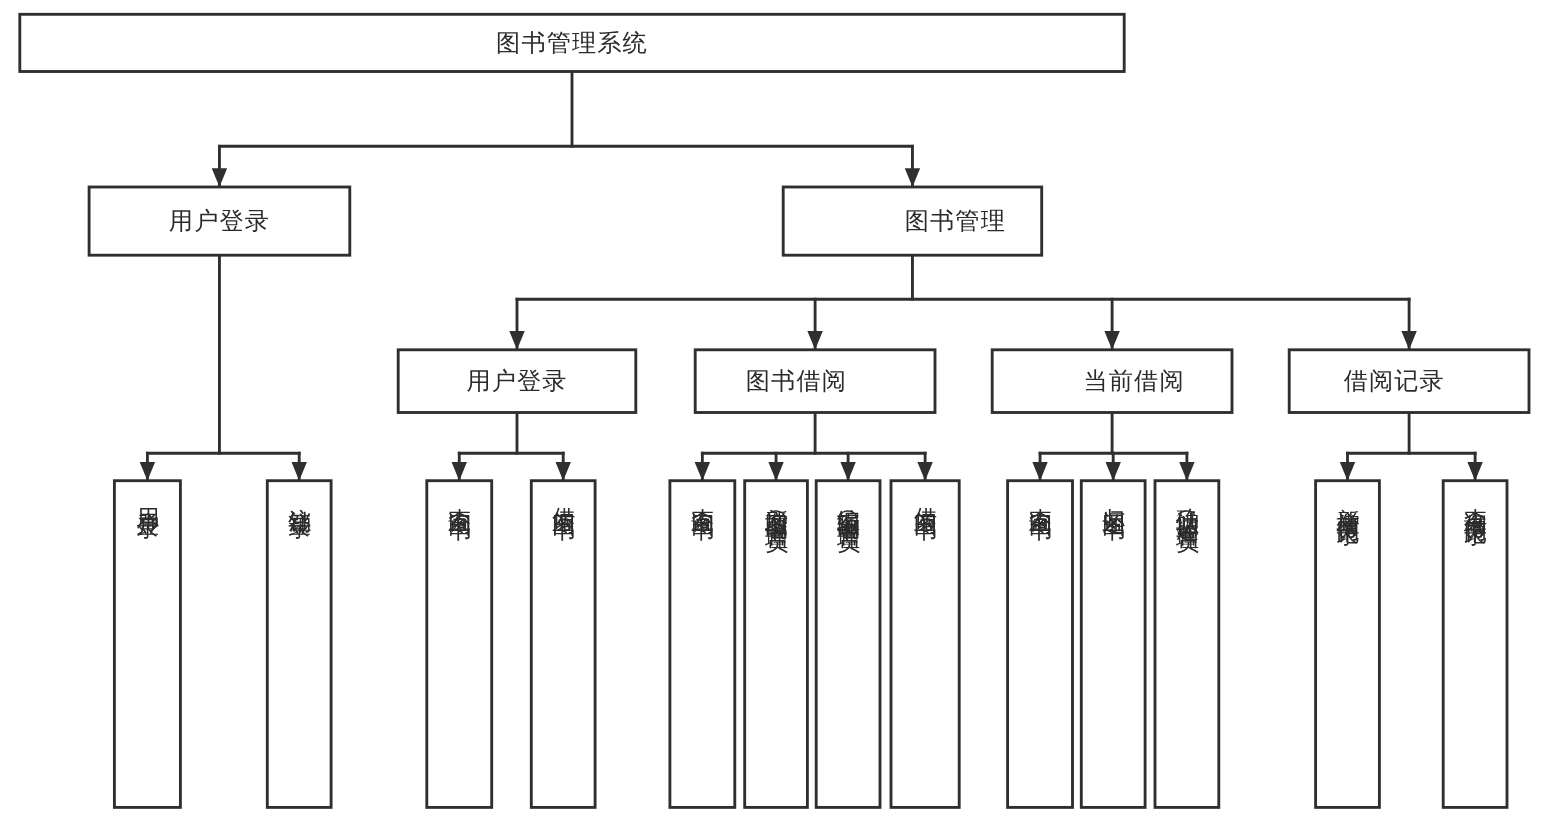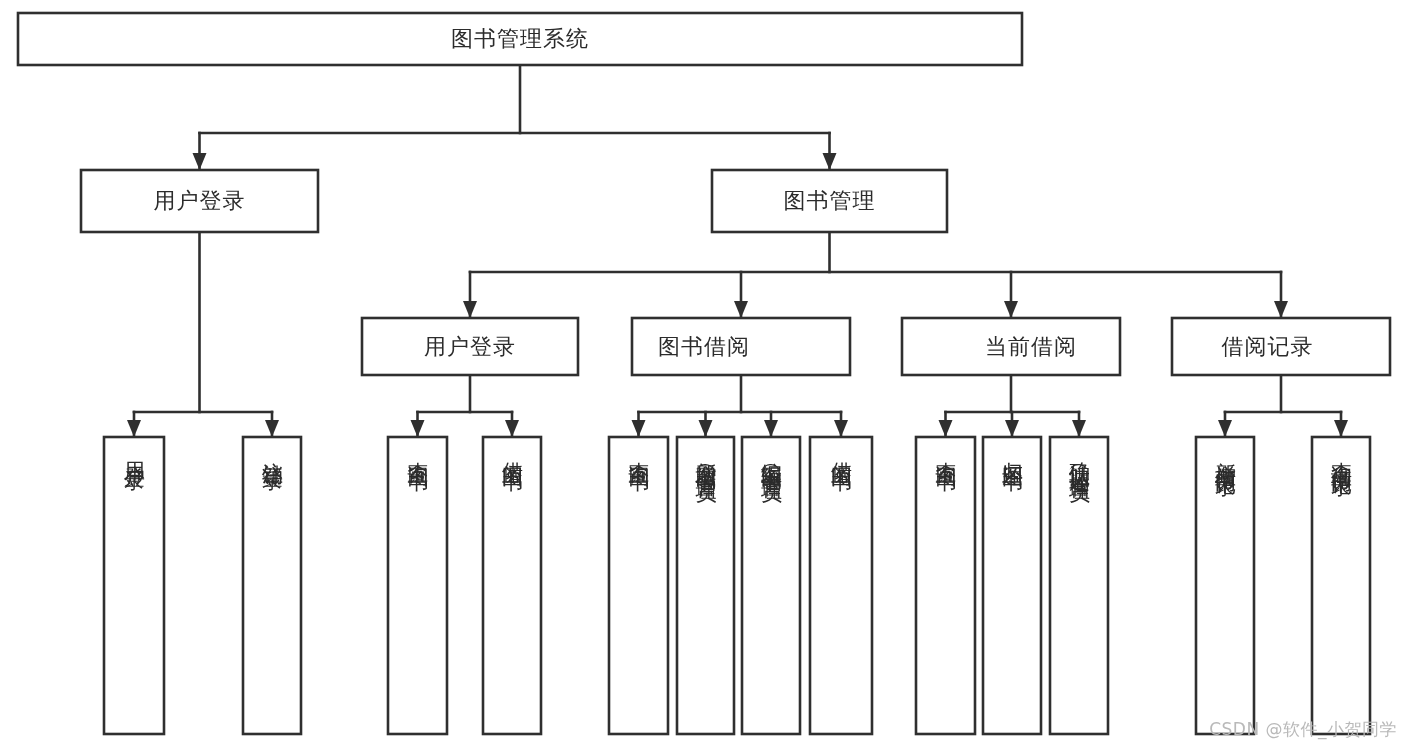--- a/index.html
+++ b/index.html
@@ -169,27 +169,27 @@
       </g>
   </svg>
 
   <div id="labels-layer">
       <div class="hlabel-wrap" style="left: 18px; top: 13px; width: 1004px; height: 52px;">
         <span class="hlabel-text">图书管理系统</span>
       </div>
       <div class="hlabel-wrap" style="left: 81px; top: 170px; width: 237px; height: 62px;">
         <span class="hlabel-text">用户登录</span>
       </div>
-      <div class="hlabel-wrap" style="left: 712px; top: 170px; width: 235px; height: 62px;">
+      <div class="hlabel-wrap" style="left: 712px; top: 170px; width: 235px; height: 62px; padding-left: 39px;">
         <span class="hlabel-text">图书管理</span>
       </div>
       <div class="hlabel-wrap" style="left: 362px; top: 318px; width: 216px; height: 57px;">
         <span class="hlabel-text">用户登录</span>
       </div>
-      <div class="hlabel-wrap" style="left: 612px; top: 318px; width: 184px; height: 57px;">
+      <div class="hlabel-wrap" style="left: 632px; top: 318px; width: 184px; height: 57px;">
         <span class="hlabel-text">图书借阅</span>
       </div>
       <div class="hlabel-wrap" style="left: 902px; top: 318px; width: 258px; height: 57px; border-radius: 23px;">
         <span class="hlabel-text">当前借阅</span>
       </div>
       <div class="hlabel-wrap" style="left: 1172px; top: 318px; width: 191px; height: 57px;">
         <span class="hlabel-text">借阅记录</span>
       </div>
       <div class="vlabel-wrap" style="left: 104px; top: 445px; width: 60px; height: 287px;">
         <span class="vlabel-text" style="font-size: 21px;">用户登录</span>
@@ -225,15 +225,14 @@
         <span class="vlabel-text" style="font-size: 21px;">确认归还（管理员）</span>
       </div>
       <div class="vlabel-wrap" style="left: 1196px; top: 445px; width: 58px; height: 287px;">
         <span class="vlabel-text" style="font-size: 21px;">新增借阅记录</span>
       </div>
       <div class="vlabel-wrap" style="left: 1312px; top: 445px; width: 58px; height: 287px;">
         <span class="vlabel-text" style="font-size: 21px;">查询借阅记录</span>
       </div>
     </div>
 
-  <div id="watermark">CSDN @软件_小贺同学</div>
 
 </div>
 
 </body></html>

